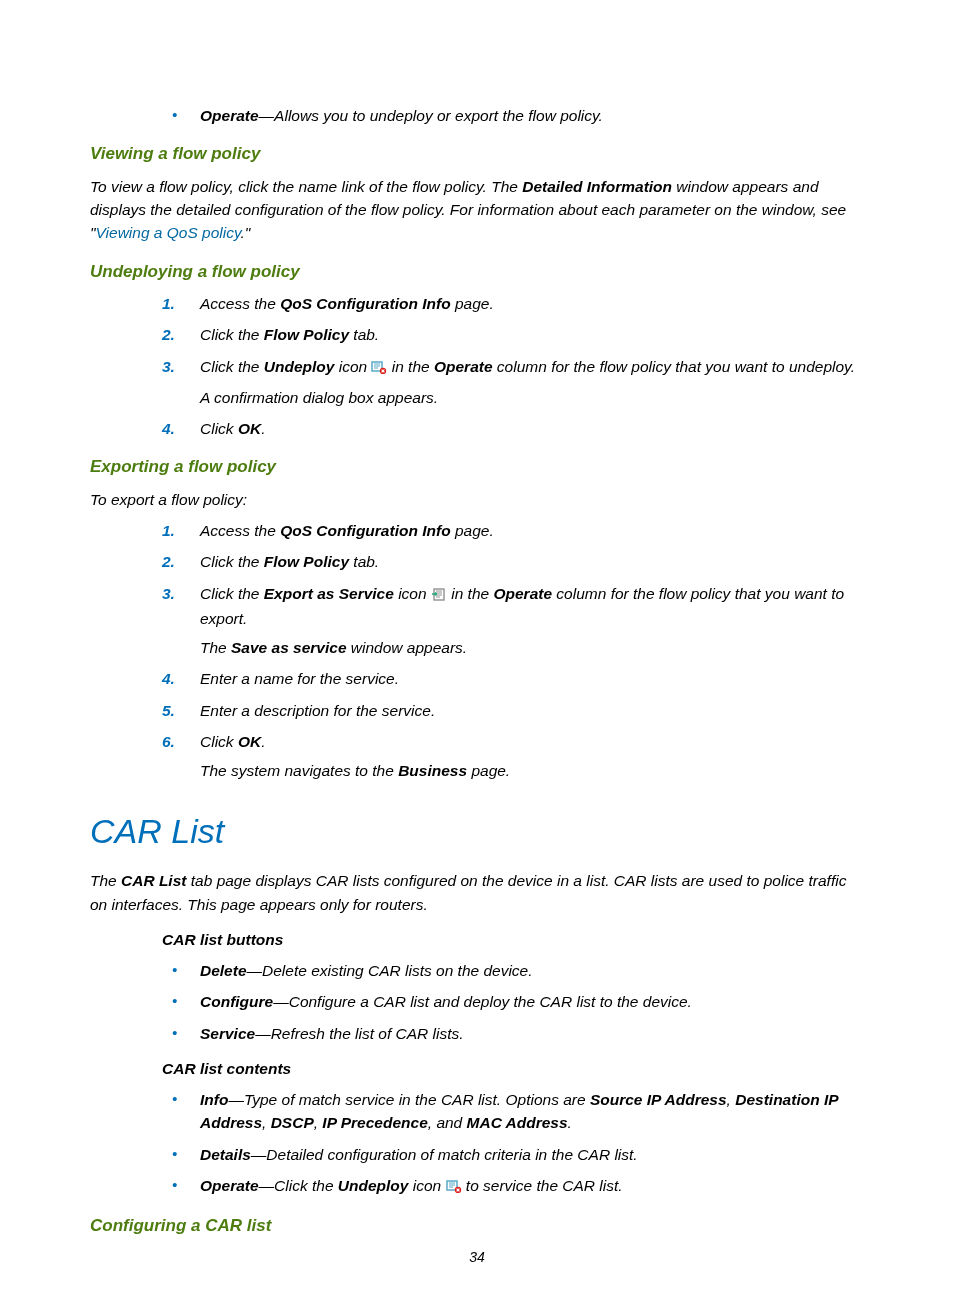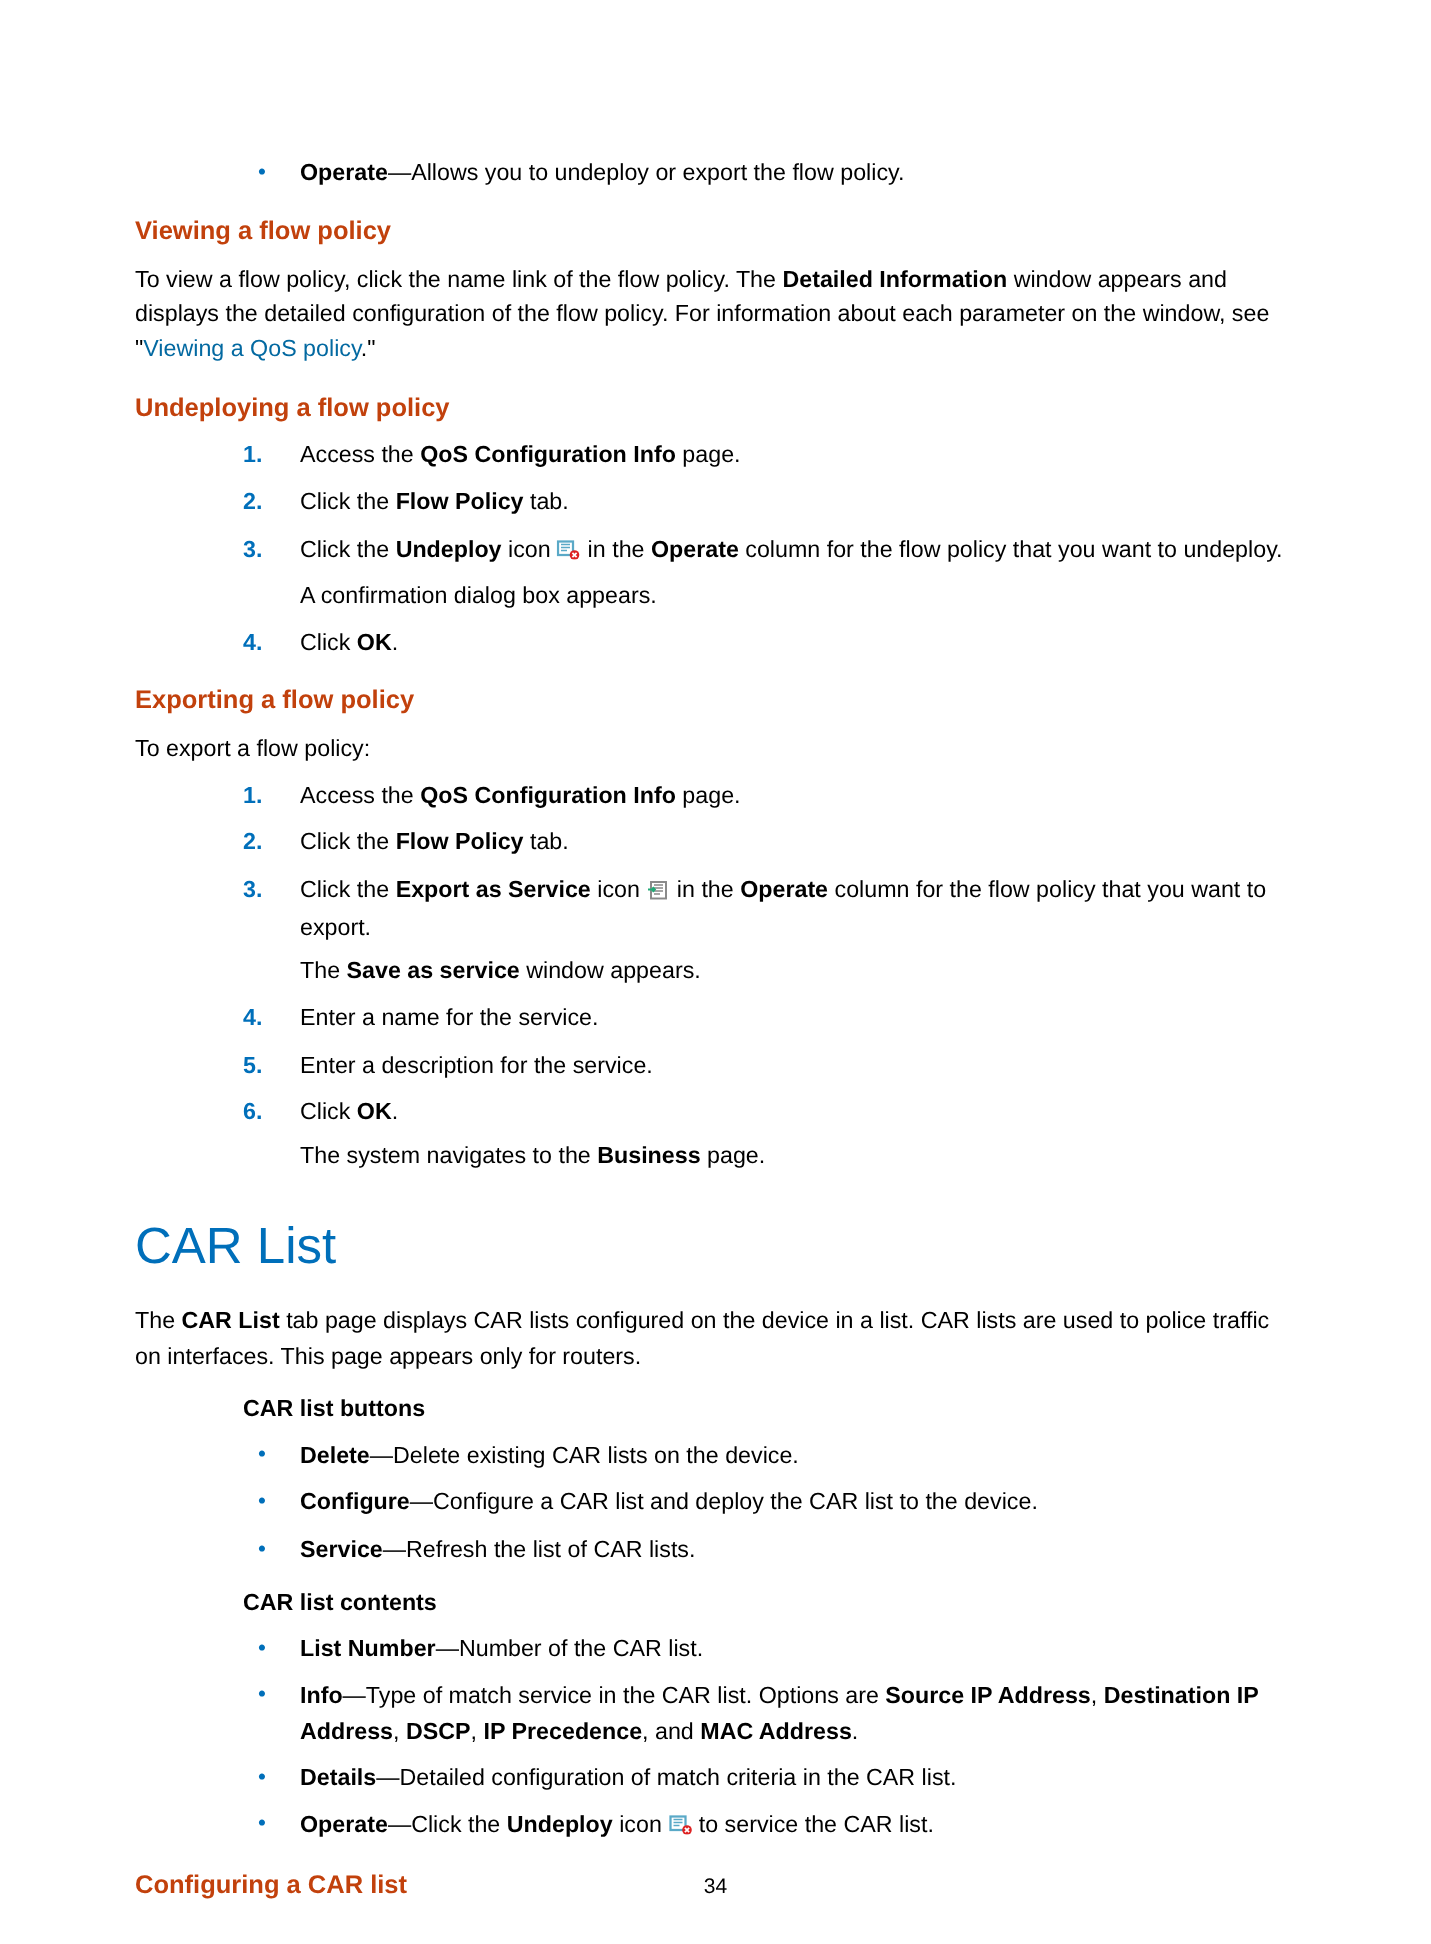--- a/index.html
+++ b/index.html
@@ -11,23 +11,24 @@
     background: #fff;
   }
   .page {
     width: 954px;
     height: 1296px;
     position: relative;
     box-sizing: border-box;
     padding: 96px 90px 40px 90px;
     font-size: 15.5px;
     line-height: 1.5;
+    font-style: italic;
   }
   .h3 {
-    color: #c2410c;
+    color: #4d7c0f;
     font-weight: bold;
     font-size: 17px;
     margin: 14px 0 8px 0;
   }
   .h1 {
     color: #006fba;
     font-weight: normal;
     font-size: 34px;
     margin: 24px 0 12px 0;
     font-family: Arial, Helvetica, sans-serif;
@@ -180,21 +181,20 @@
 
   <div class="bold-label"><b>CAR list buttons</b></div>
   <ul class="bullets">
     <li><b>Delete</b><span>—Delete existing CAR lists on the device.</span></li>
     <li><b>Configure</b><span>—Configure a CAR list and deploy the CAR list to the device.</span></li>
     <li><b>Service</b><span>—Refresh the list of CAR lists.</span></li>
   </ul>
 
   <div class="bold-label"><b>CAR list contents</b></div>
   <ul class="bullets">
-    <li><b>List Number</b><span>—Number of the CAR list.</span></li>
     <li><b>Info</b><span>—Type of match service in the CAR list. Options are </span><b>Source IP Address</b><span>, </span><b>Destination IP Address</b><span>, </span><b>DSCP</b><span>, </span><b>IP Precedence</b><span>, and </span><b>MAC Address</b><span>.</span></li>
     <li><b>Details</b><span>—Detailed configuration of match criteria in the CAR list.</span></li>
     <li><b>Operate</b><span>—Click the </span><b>Undeploy</b><span> icon </span><span class="icon"><svg width="16" height="14" viewBox="0 0 16 14">
             <rect x="1" y="2" width="10" height="9" fill="none" stroke="#5aa9c7" stroke-width="1.5"></rect>
             <path d="M3 4 L9 4 M3 6 L9 6 M3 8 L7 8" stroke="#5aa9c7" stroke-width="1"></path>
             <circle cx="12" cy="11" r="3.2" fill="#d22"></circle>
             <path d="M10.6 9.6 L13.4 12.4 M13.4 9.6 L10.6 12.4" stroke="#fff" stroke-width="1.2"></path>
           </svg></span><span> to service the CAR list.</span></li>
   </ul>
 

